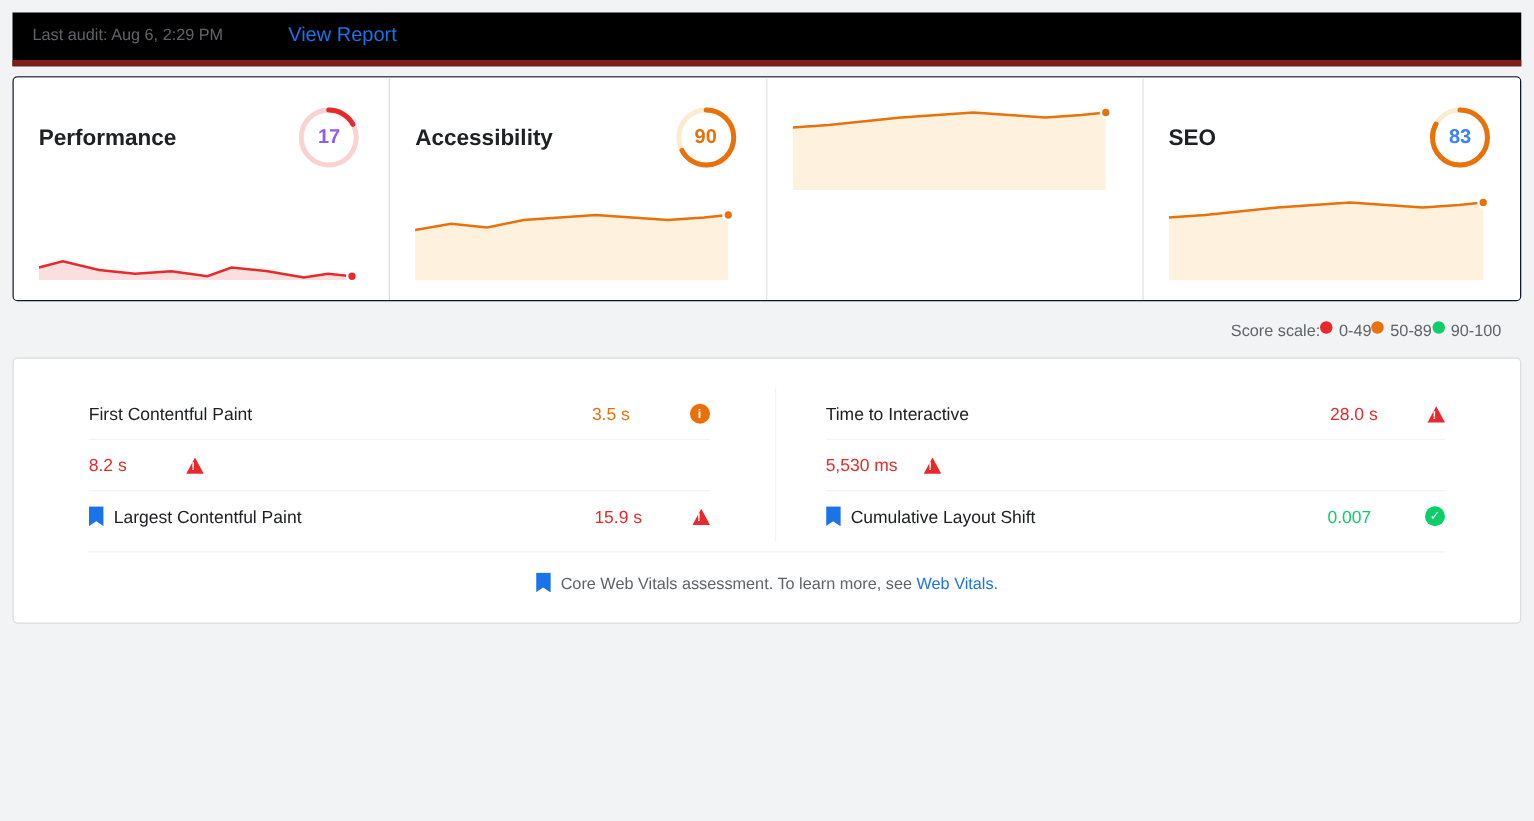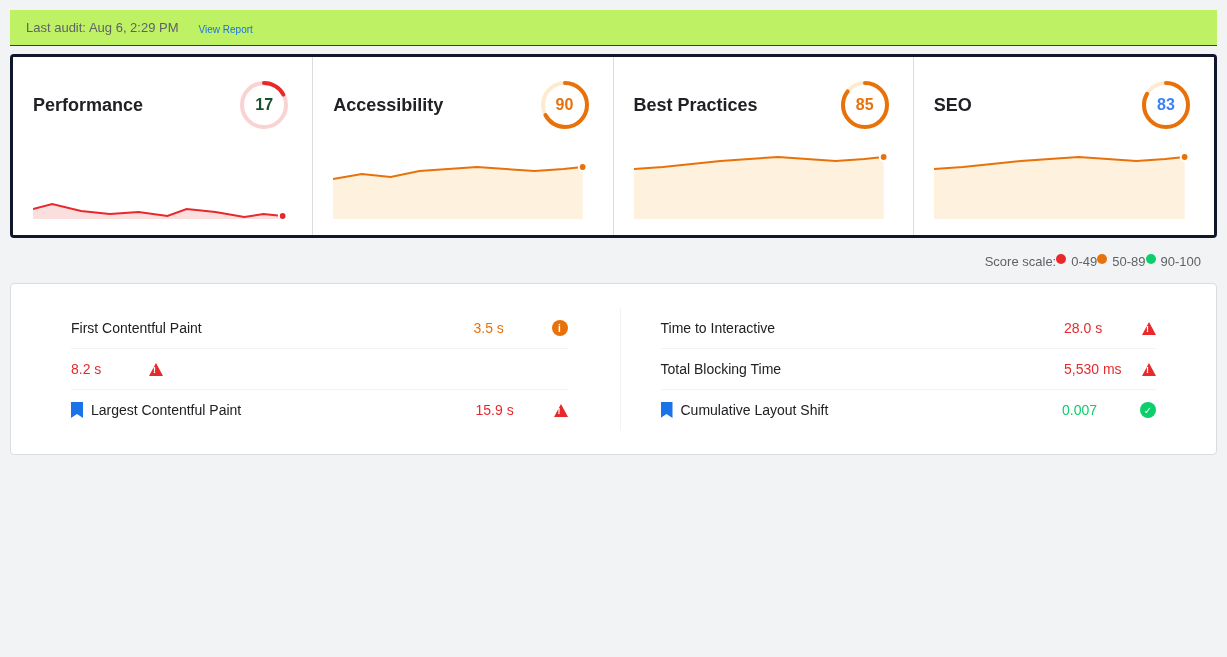--- a/index.html
+++ b/index.html
@@ -5,46 +5,47 @@
     * { box-sizing: border-box; margin: 0; padding: 0; }
     body {
       font-family: 'Segoe UI', Arial, sans-serif;
       background: #f1f3f4;
       color: #202124;
       font-size: 14px;
       padding: 10px;
     }
 
     .top-bar {
-      background: #bef264;
+      background: #000000;
       padding: 10px 16px;
       display: flex;
-      align-items: flex-end;
+      align-items: flex-start;
       gap: 20px;
       margin-bottom: 8px;
-      border-bottom: 1px solid #7f1d1d;
+      border-bottom: 5px solid #7f1d1d;
     }
 
     .last-audit {
       color: #5f6368;
       font-size: 13px;
     }
 
     .view-report-link {
       color: #1a73e8;
       text-decoration: none;
-      font-size: 10px;
+      font-size: 16px;
       cursor: pointer;
+      margin-left: 32px;
     }
 
     .score-cards {
       display: grid;
       grid-template-columns: repeat(4, 1fr);
       background: #fff;
-      border: 3px solid #0f172a;
+      border: 1px solid #0f172a;
       border-radius: 4px;
       margin-bottom: 8px;
       overflow: hidden;
     }
 
     .score-card {
       padding: 20px 20px 16px 20px;
       border-right: 1px solid #dadce0;
       background: #fff;
     }
@@ -231,21 +232,21 @@
 
 <div class="score-cards" id="score-cards">
     <div class="score-card">
       <div class="score-card-header">
         <span class="score-card-title">Performance</span>
         <div class="gauge-circle">
           <svg width="56" height="56" viewBox="0 0 56 56">
             <circle cx="28" cy="28" r="22" fill="none" stroke="#fad2d2" stroke-width="4"></circle>
             <circle cx="28" cy="28" r="22" fill="none" stroke="#e8292c" stroke-width="4" stroke-dasharray="23.49911304885165 114.73096370909923" stroke-linecap="round"></circle>
           </svg>
-          <span class="gauge-value" style="color:#14532d;">17</span>
+          <span class="gauge-value" style="color:#8b5cf6;">17</span>
         </div>
       </div>
       <div class="sparkline-area">
         <svg viewBox="0 0 270 70" preserveAspectRatio="none" width="100%" height="70">
           <polygon points="0,70 0,60 20,55 50,62 80,65 110,63 140,67 160,60 190,63 220,68 240,65 260,67 260,70" fill="#fad2d2" opacity="0.7"></polygon>
           <polyline points="0,60 20,55 50,62 80,65 110,63 140,67 160,60 190,63 220,68 240,65 260,67" fill="none" stroke="#e8292c" stroke-width="2"></polyline>
           <circle cx="260" cy="67" r="4" fill="#e8292c" stroke="#fff" stroke-width="2"></circle>
         </svg>
       </div>
     </div>
@@ -262,30 +263,20 @@
       </div>
       <div class="sparkline-area">
         <svg viewBox="0 0 270 70" preserveAspectRatio="none" width="100%" height="70">
           <polygon points="0,70 0,30 30,25 60,28 90,22 120,20 150,18 180,20 210,22 240,20 260,18 260,70" fill="#fdebd0" opacity="0.7"></polygon>
           <polyline points="0,30 30,25 60,28 90,22 120,20 150,18 180,20 210,22 240,20 260,18" fill="none" stroke="#e8710a" stroke-width="2"></polyline>
           <circle cx="260" cy="18" r="4" fill="#e8710a" stroke="#fff" stroke-width="2"></circle>
         </svg>
       </div>
     </div>
     <div class="score-card">
-      <div class="score-card-header">
-        <span class="score-card-title">Best Practices</span>
-        <div class="gauge-circle">
-          <svg width="56" height="56" viewBox="0 0 56 56">
-            <circle cx="28" cy="28" r="22" fill="none" stroke="#fdebd0" stroke-width="4"></circle>
-            <circle cx="28" cy="28" r="22" fill="none" stroke="#e8710a" stroke-width="4" stroke-dasharray="117.49556524425824 20.734511513692638" stroke-linecap="round"></circle>
-          </svg>
-          <span class="gauge-value" style="color:#e8710a;">85</span>
-        </div>
-      </div>
       <div class="sparkline-area">
         <svg viewBox="0 0 270 70" preserveAspectRatio="none" width="100%" height="70">
           <polygon points="0,70 0,20 30,18 60,15 90,12 120,10 150,8 180,10 210,12 240,10 260,8 260,70" fill="#fdebd0" opacity="0.7"></polygon>
           <polyline points="0,20 30,18 60,15 90,12 120,10 150,8 180,10 210,12 240,10 260,8" fill="none" stroke="#e8710a" stroke-width="2"></polyline>
           <circle cx="260" cy="8" r="4" fill="#e8710a" stroke="#fff" stroke-width="2"></circle>
         </svg>
       </div>
     </div>
     <div class="score-card">
       <div class="score-card-header">
@@ -353,27 +344,33 @@
         <div class="metric-row">
 
       <span class="metric-name">Time to Interactive</span>
       <span class="metric-value red">28.0 s</span>
       <span style="display:inline-block;width:0;height:0;border-left:7px solid transparent;border-right:7px solid transparent;border-bottom:13px solid #e8292c;position:relative;">
             <span style="position:absolute;top:2px;left:-3px;color:#fff;font-size:9px;font-weight:bold;">!</span>
           </span>
     </div>
         <div class="metric-row">
 
-      <span class="metric-name">Total Blocking Time</span>
       <span class="metric-value red">5,530 ms</span>
       <span style="display:inline-block;width:0;height:0;border-left:7px solid transparent;border-right:7px solid transparent;border-bottom:13px solid #e8292c;position:relative;">
             <span style="position:absolute;top:2px;left:-3px;color:#fff;font-size:9px;font-weight:bold;">!</span>
           </span>
     </div>
         <div class="metric-row">
       <span class="icon-bookmark"></span>
       <span class="metric-name">Cumulative Layout Shift</span>
       <span class="metric-value green">0.007</span>
       <span class="icon-check">✓</span>
     </div>
       </div>
   </div>
+  <div class="cwv-note">
+    <span class="icon-bookmark"></span>
+    <span>
+      <span>Core Web Vitals assessment. To learn more, see</span>
+      <a href="#">Web Vitals</a><span>.</span>
+    </span>
+  </div>
 </div>
 
 </body></html>

